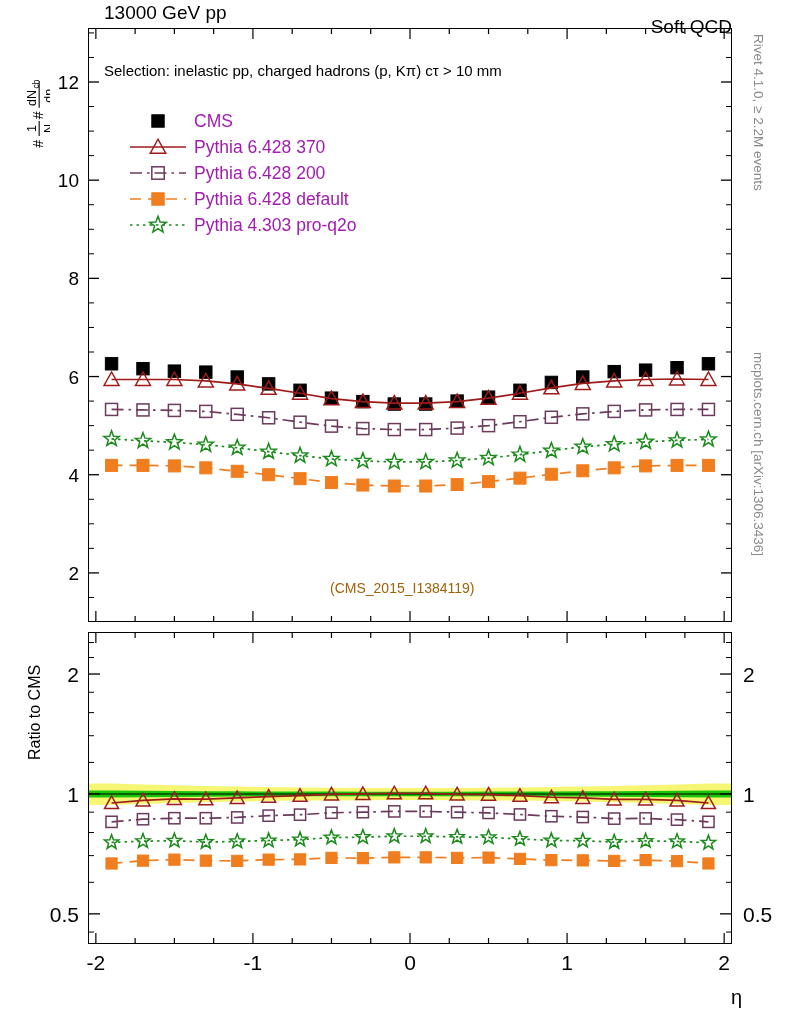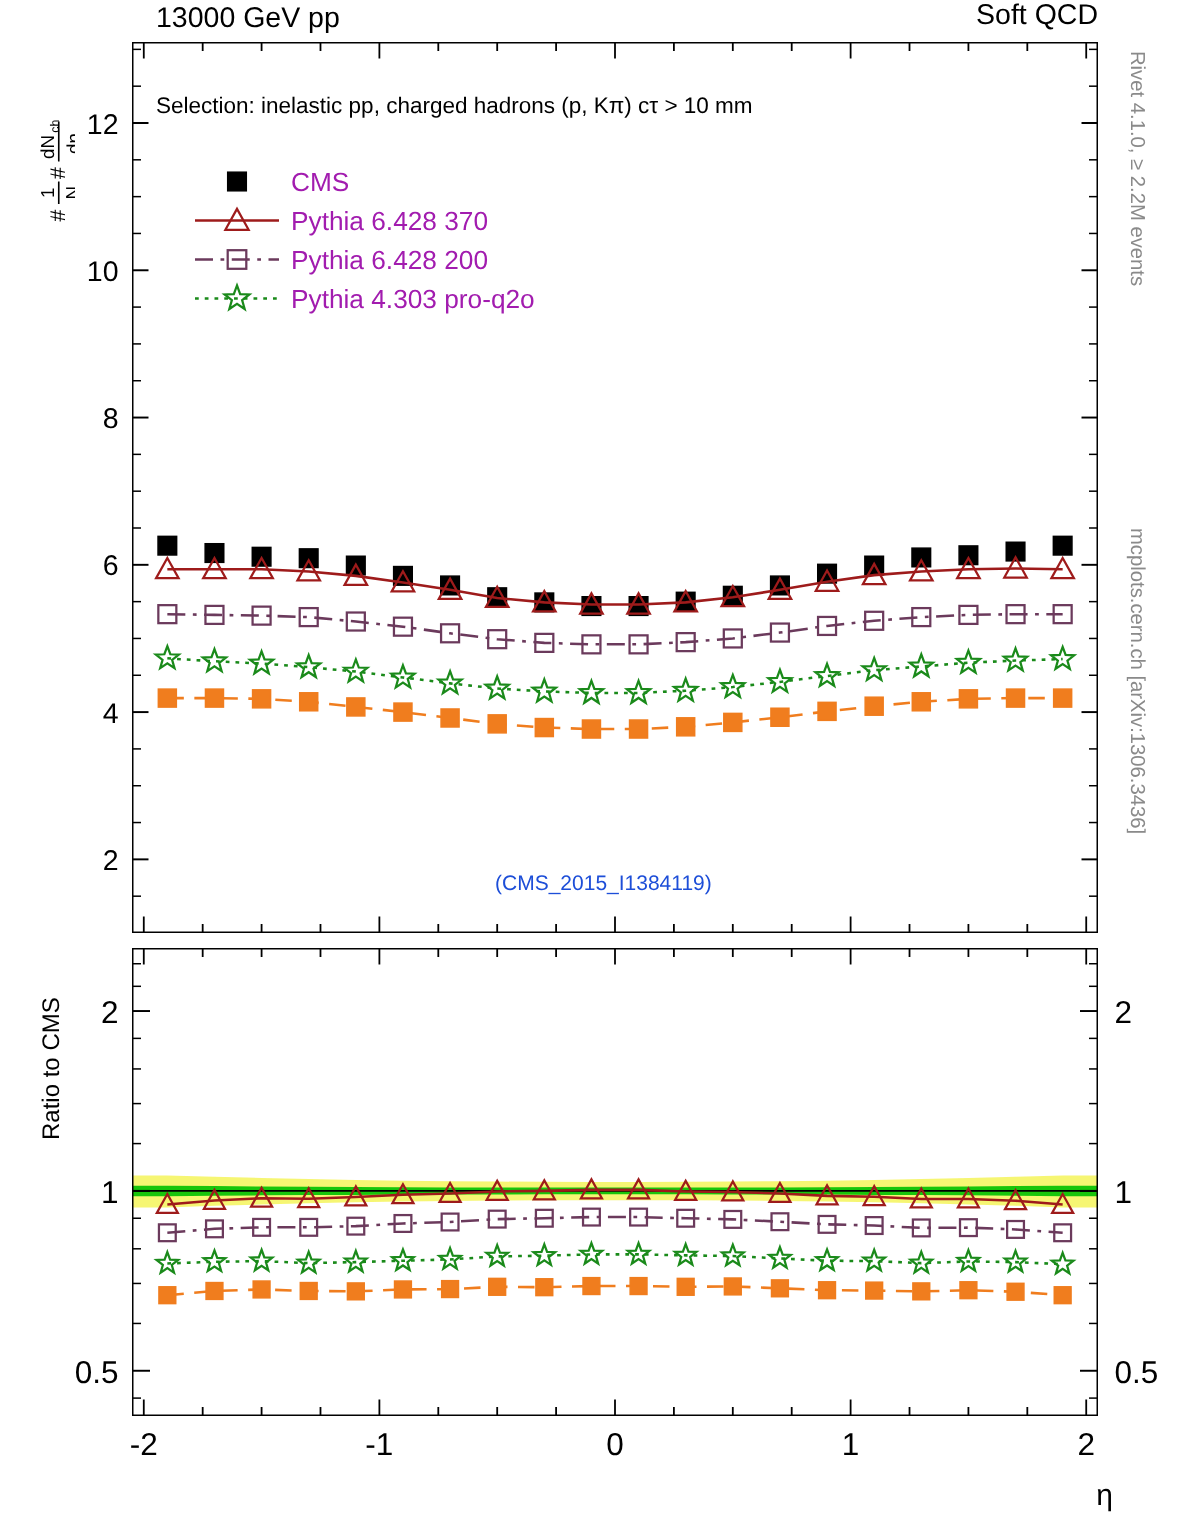--- a/index.html
+++ b/index.html
@@ -4,40 +4,40 @@
 <style>
   html,body{margin:0;padding:0;background:#ffffff;}
   body{width:786px;height:1024px;font-family:"Liberation Sans",sans-serif;color:#000;}
   #root{position:relative;width:786px;height:1024px;overflow:hidden;}
 
   .abs{position:absolute;}
 
   
   .hdr{font-size:19px;color:#000;}
   #hdr-left{left:104px;top:2px;}
-  #hdr-right{right:54px;top:0;}
+  #hdr-right{right:54px;top:16px;}
 
   
   .vlab{
     position:absolute;
     transform-origin:0 0;
     white-space:nowrap;
     font-size:13.5px;
     color:#8a8a8a;
   }
 
   
   .frame{position:absolute;border:1.4px solid #000;box-sizing:border-box;background:transparent;}
   #main-frame{left:88px;top:28px;width:644px;height:594px;}
   #ratio-frame{left:88px;top:632px;width:644px;height:312px;}
 
   svg{display:block;}
 
   #sel-text{left:104px;top:62px;font-size:15px;white-space:nowrap;}
-  #watermark{left:330px;top:580px;font-size:14px;color:#1d4ed8;}
+  #watermark{left:330px;top:580px;font-size:14px;color:#a16207;}
 
   
   #legend{left:128px;top:108px;}
   .leg-row{display:flex;align-items:center;height:26px;}
   .leg-sym{width:62px;height:26px;}
   .leg-txt{font-size:17.5px;color:#a21caf;padding-left:4px;white-space:nowrap;}
 
   
   #ylabel-main{
     left:10px;top:36px;width:40px;height:120px;
@@ -492,20 +492,31 @@
               <rect x="23.8" y="6.8" width="12.4" height="12.4" fill="none" stroke="#6b3a5c" stroke-width="1.5"></rect>
             </g>
           </svg>
         </div>
         <div class="leg-txt">Pythia 6.428 200</div>
       </div>
       <div class="leg-row">
         <div class="leg-sym">
           <svg width="62" height="26">
             <g>
+              <line x1="2" y1="13" x2="58" y2="13" stroke="#f07d1e" stroke-width="1.7" stroke-dasharray="11,7"></line>
+              <rect x="23.8" y="6.8" width="12.4" height="12.4" fill="#f07d1e" stroke="#f07d1e"></rect>
+            </g>
+          </svg>
+        </div>
+        <div class="leg-txt">Pythia 6.428 default</div>
+      </div>
+      <div class="leg-row">
+        <div class="leg-sym">
+          <svg width="62" height="26">
+            <g>
               <line x1="2" y1="13" x2="58" y2="13" stroke="#1a8a1a" stroke-width="1.7" stroke-dasharray="2.5,4"></line>
               <polygon points="30.00,4.32 32.11,10.09 38.26,10.32 33.42,14.11 35.10,20.02 30.00,16.60 24.90,20.02 26.58,14.11 21.74,10.32 27.89,10.09" fill="none" stroke="#1a8a1a" stroke-width="1.5"></polygon>
             </g>
           </svg>
         </div>
         <div class="leg-txt">Pythia 4.303 pro-q2o</div>
       </div>
     </div>
 
 </div>

